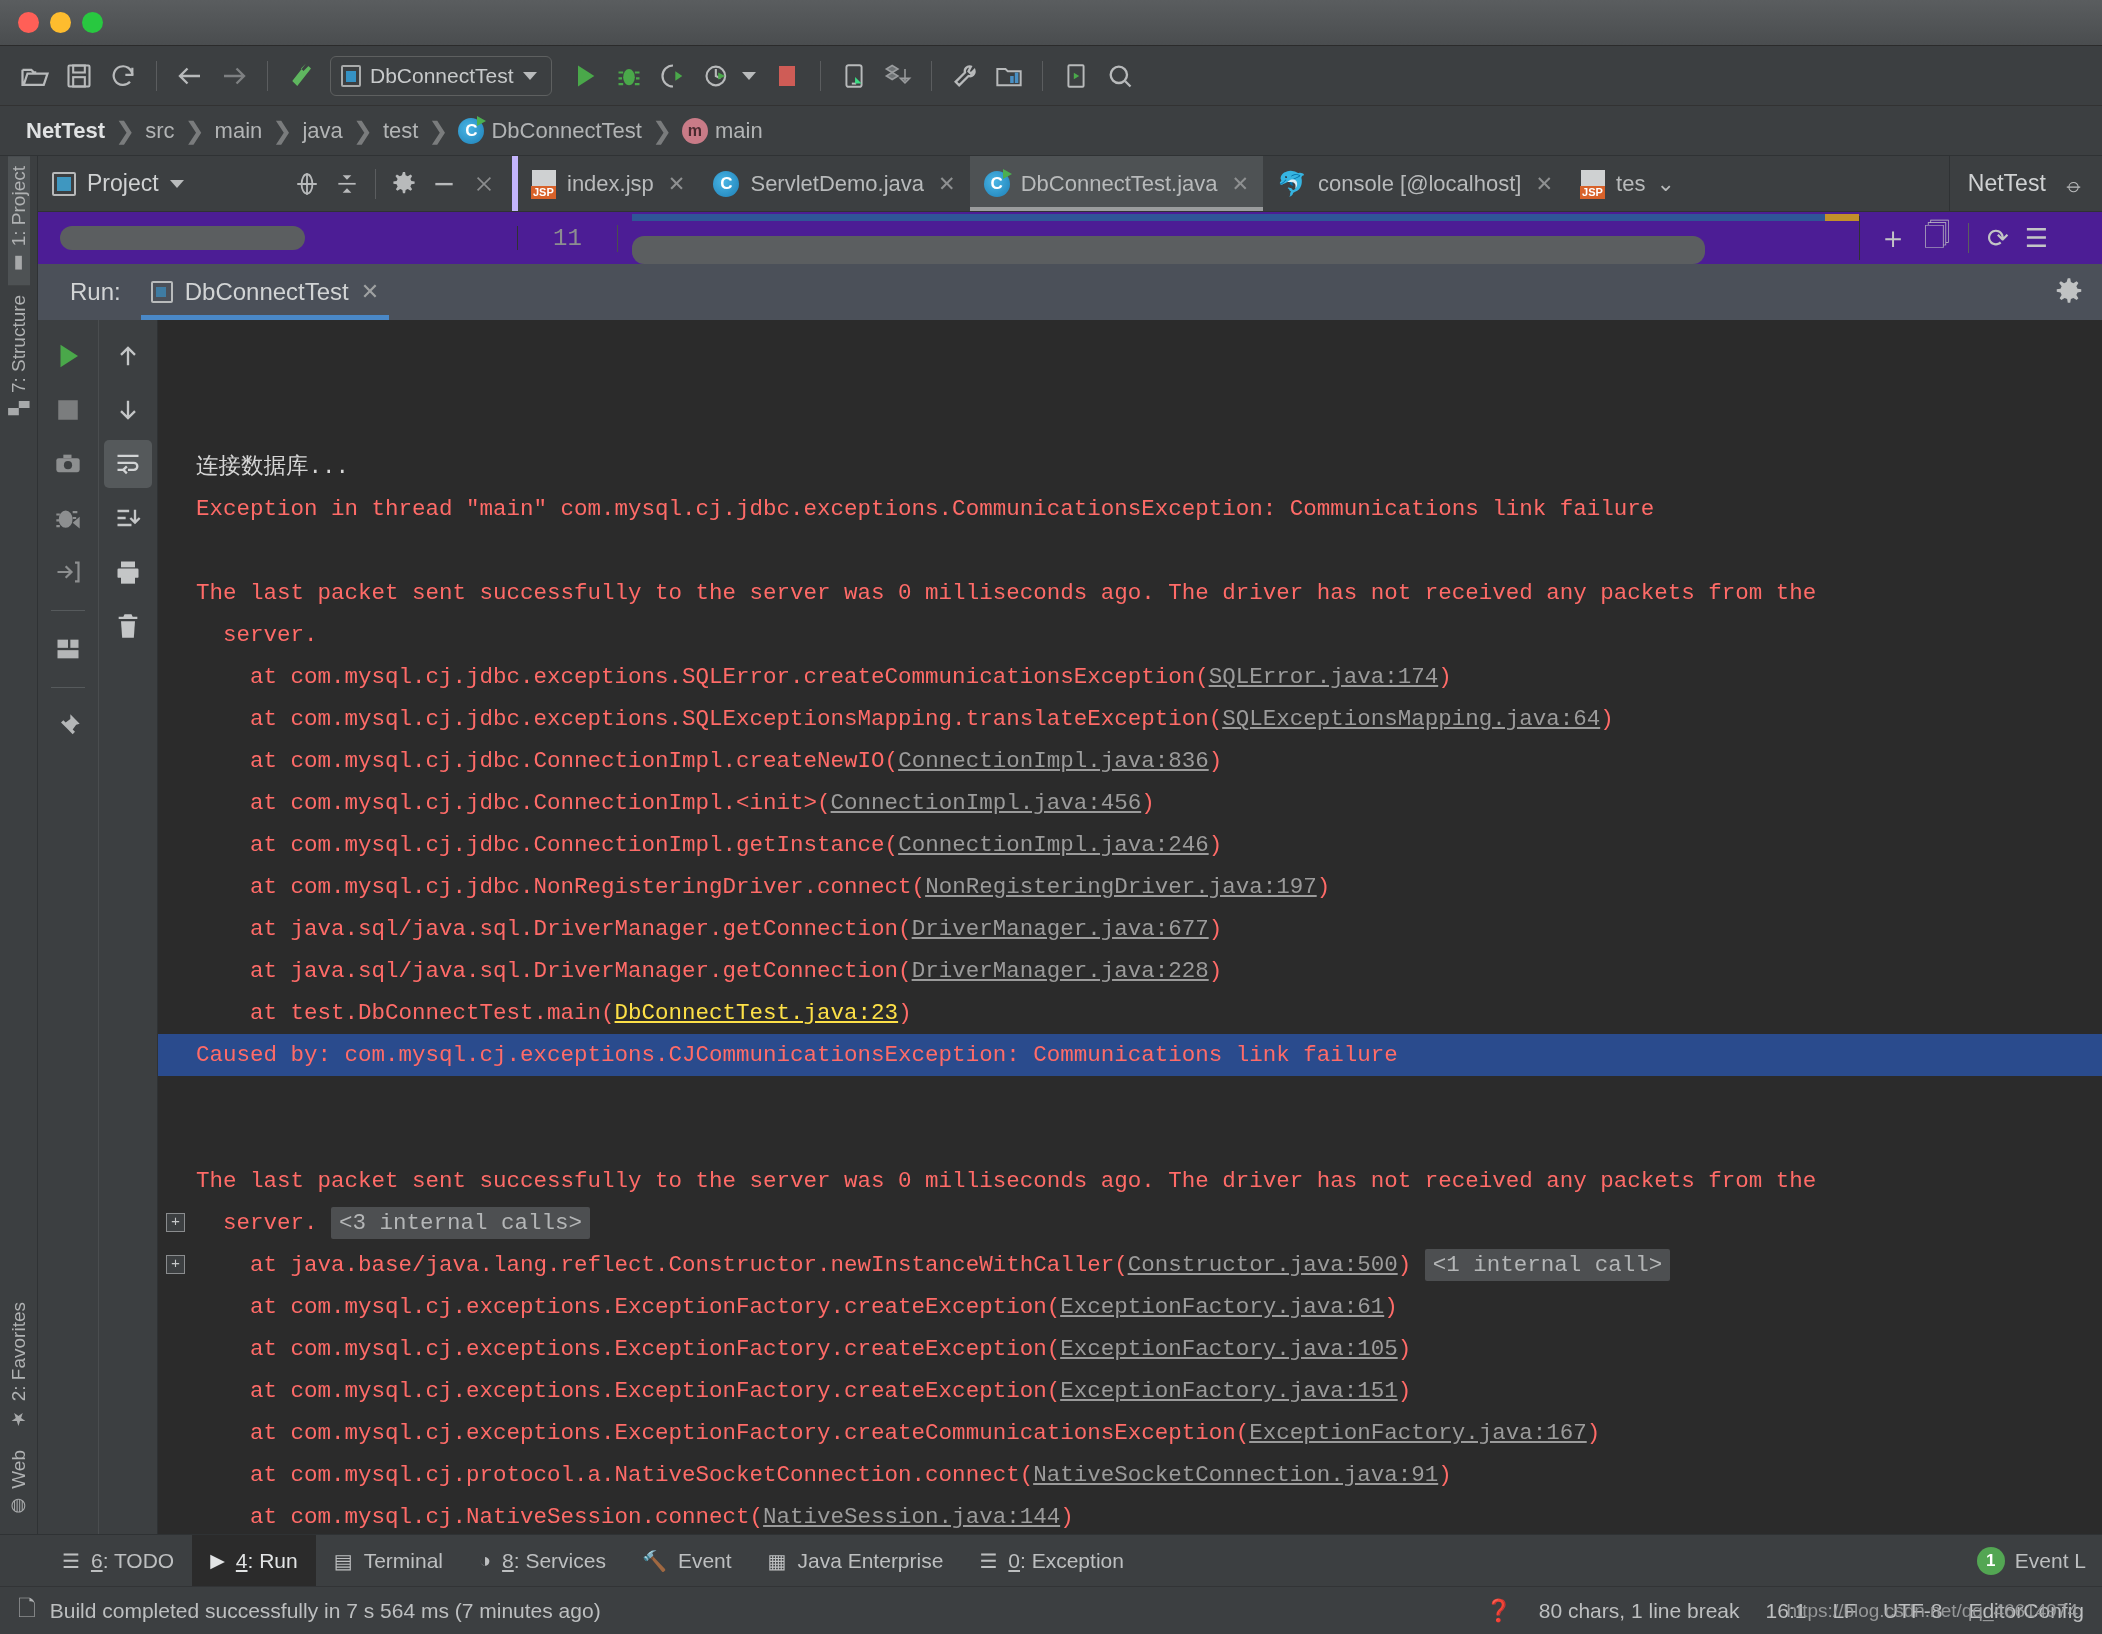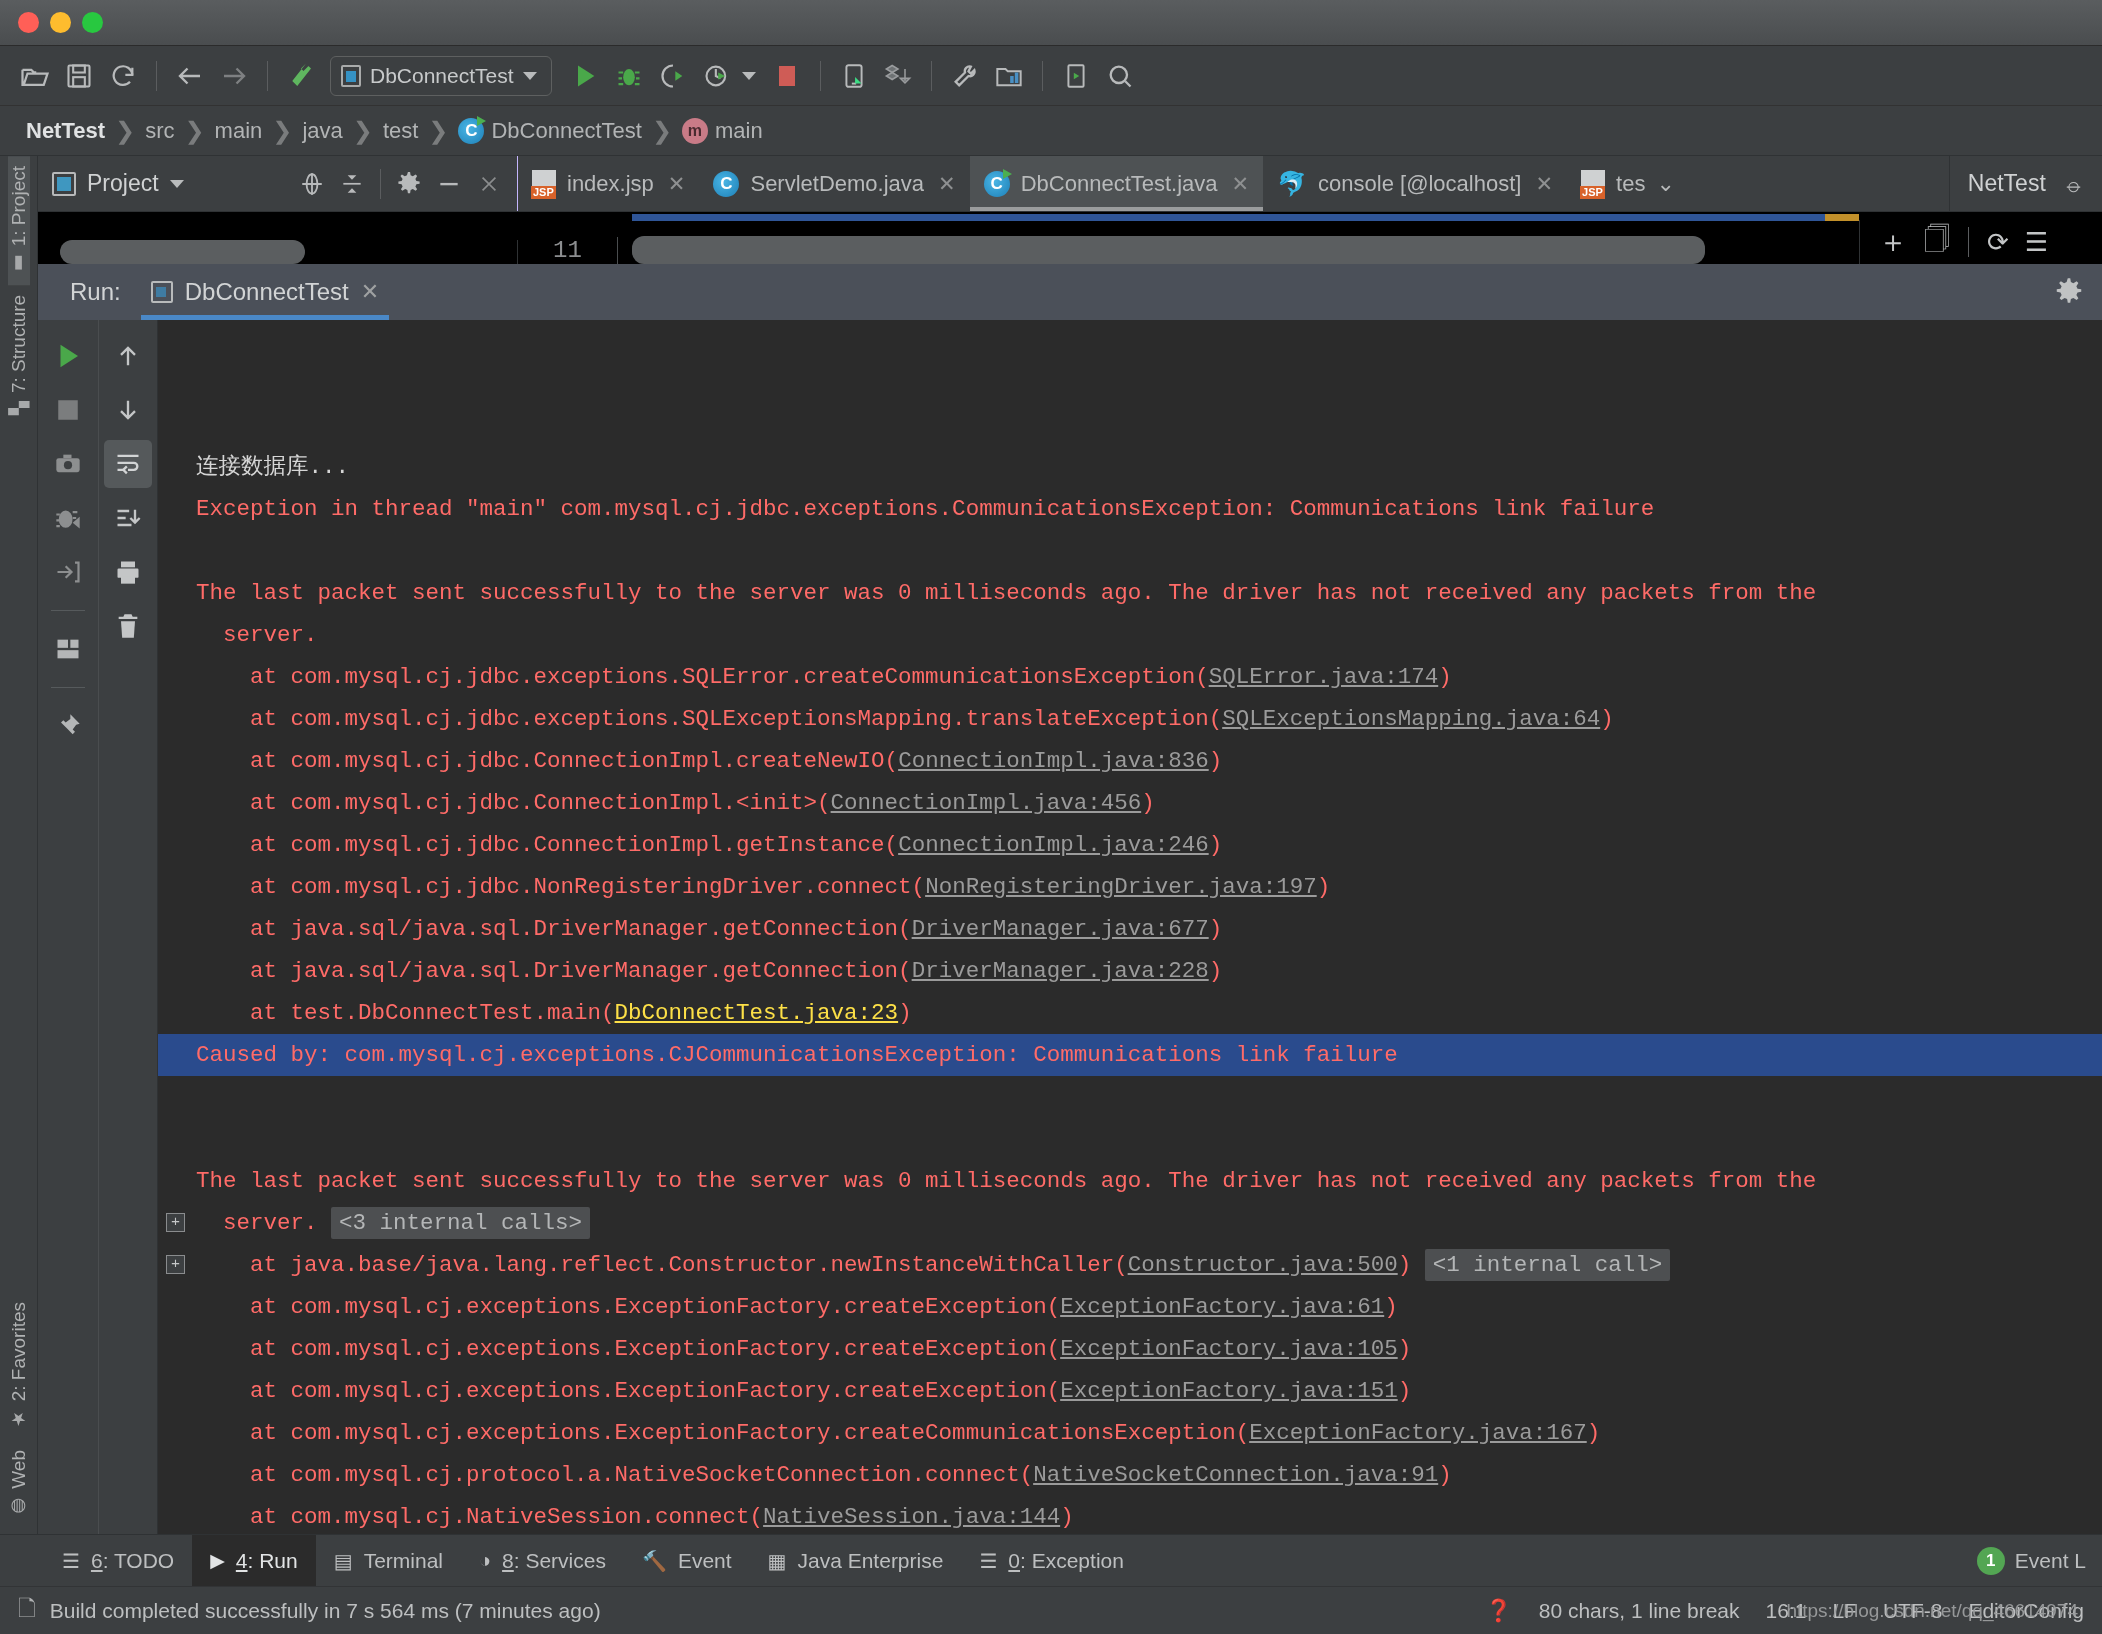--- a/index.html
+++ b/index.html
@@ -86,21 +86,21 @@
   .rail-bottom { position: absolute; bottom: 6px; display: flex; flex-direction: column; align-items: center; }
   .glyph { font-size: 18px; color: #a7a9aa; }
 
   
   .tabstrip {
     height: 56px; flex: 0 0 56px; background: #3c3f41; display: flex; align-items: stretch;
     border-bottom: 1px solid #2f3234;
   }
   .project-header {
     width: 480px; flex: 0 0 480px; display: flex; align-items: center; gap: 8px;
-    border-right: 1px solid #c4b5fd; padding-left: 14px; text-align: center;
+    border-right: 6px solid #c4b5fd; padding-left: 14px; text-align: center;
   }
   .ph-title { display: flex; align-items: center; gap: 11px; font-size: 23px; color: #d0d2d3; }
   .ph-icon { width: 24px; height: 24px; border: 2px solid #b7b9ba; border-radius: 2px; position: relative; }
   .ph-icon::after { content:""; position:absolute; inset:3px; background:#3f97c0; }
   .ph-actions { margin-left: auto; display: flex; align-items: center; gap: 4px; padding-right: 10px; }
   .ph-btn { width: 36px; height: 36px; display:flex; align-items:center; justify-content:center; }
 
   .etab {
     display: flex; align-items: center; gap: 11px; padding: 0 14px;
     font-size: 22px; color: #b8babb; position: relative; white-space: nowrap;
@@ -112,21 +112,21 @@
   .ic-jsp::after { content:"JSP"; position:absolute; left:-1px; bottom:-1px; background:#d8622a; color:#fff;
                    font-size:11px; font-weight:bold; padding:1px 2px; line-height:1; }
   .ic-java { width: 26px; height: 26px; border-radius: 50%;
              background: radial-gradient(circle at 40% 40%, #49b5e5 0%, #2a8fc4 70%);
              color:#fff; font-size:17px; text-align:center; line-height:26px; font-weight:bold; }
   .ic-mysql { color: #3bb2e8; font-size: 24px; }
   .db-header { margin-left:auto; display:flex; align-items:center; padding:0 18px; font-size:23px;
                color:#d0d2d3; border-left:1px solid #2f3234; gap: 18px;}
 
   
-  .subrow { height: 52px; flex: 0 0 52px; background: #000000; display: flex; align-items: flex-end; }
+  .subrow { height: 52px; flex: 0 0 52px; background: #4c1d95; display: flex; align-items: center; }
   .sub-left { width: 480px; flex: 0 0 480px; border-right: 1px solid #2f3234; display:flex; align-items:center; padding: 0 22px; }
   .pill { height: 24px; border-radius: 12px; background: #5b5e60; }
   .sub-gutter { width: 100px; flex:0 0 100px; display:flex; align-items:center; justify-content:center;
                 font-size: 24px; color: #8c8e90; font-family:"Liberation Mono", monospace;
                 border-right:1px solid #4a4d4f;}
   .sub-editor { flex: 1 1 auto; position: relative; padding: 10px 14px 0 14px; }
   .marker-line { position:absolute; left:14px; right:0; top:2px; height:7px; background:#2f5597; }
   .marker-line .amber { position:absolute; right:0; top:0; width:34px; height:7px; background:#c2902a; }
   .sub-db { width: 243px; flex: 0 0 243px; border-left:1px solid #2f3234; display:flex; align-items:center;
             gap: 16px; padding-left: 18px; }

